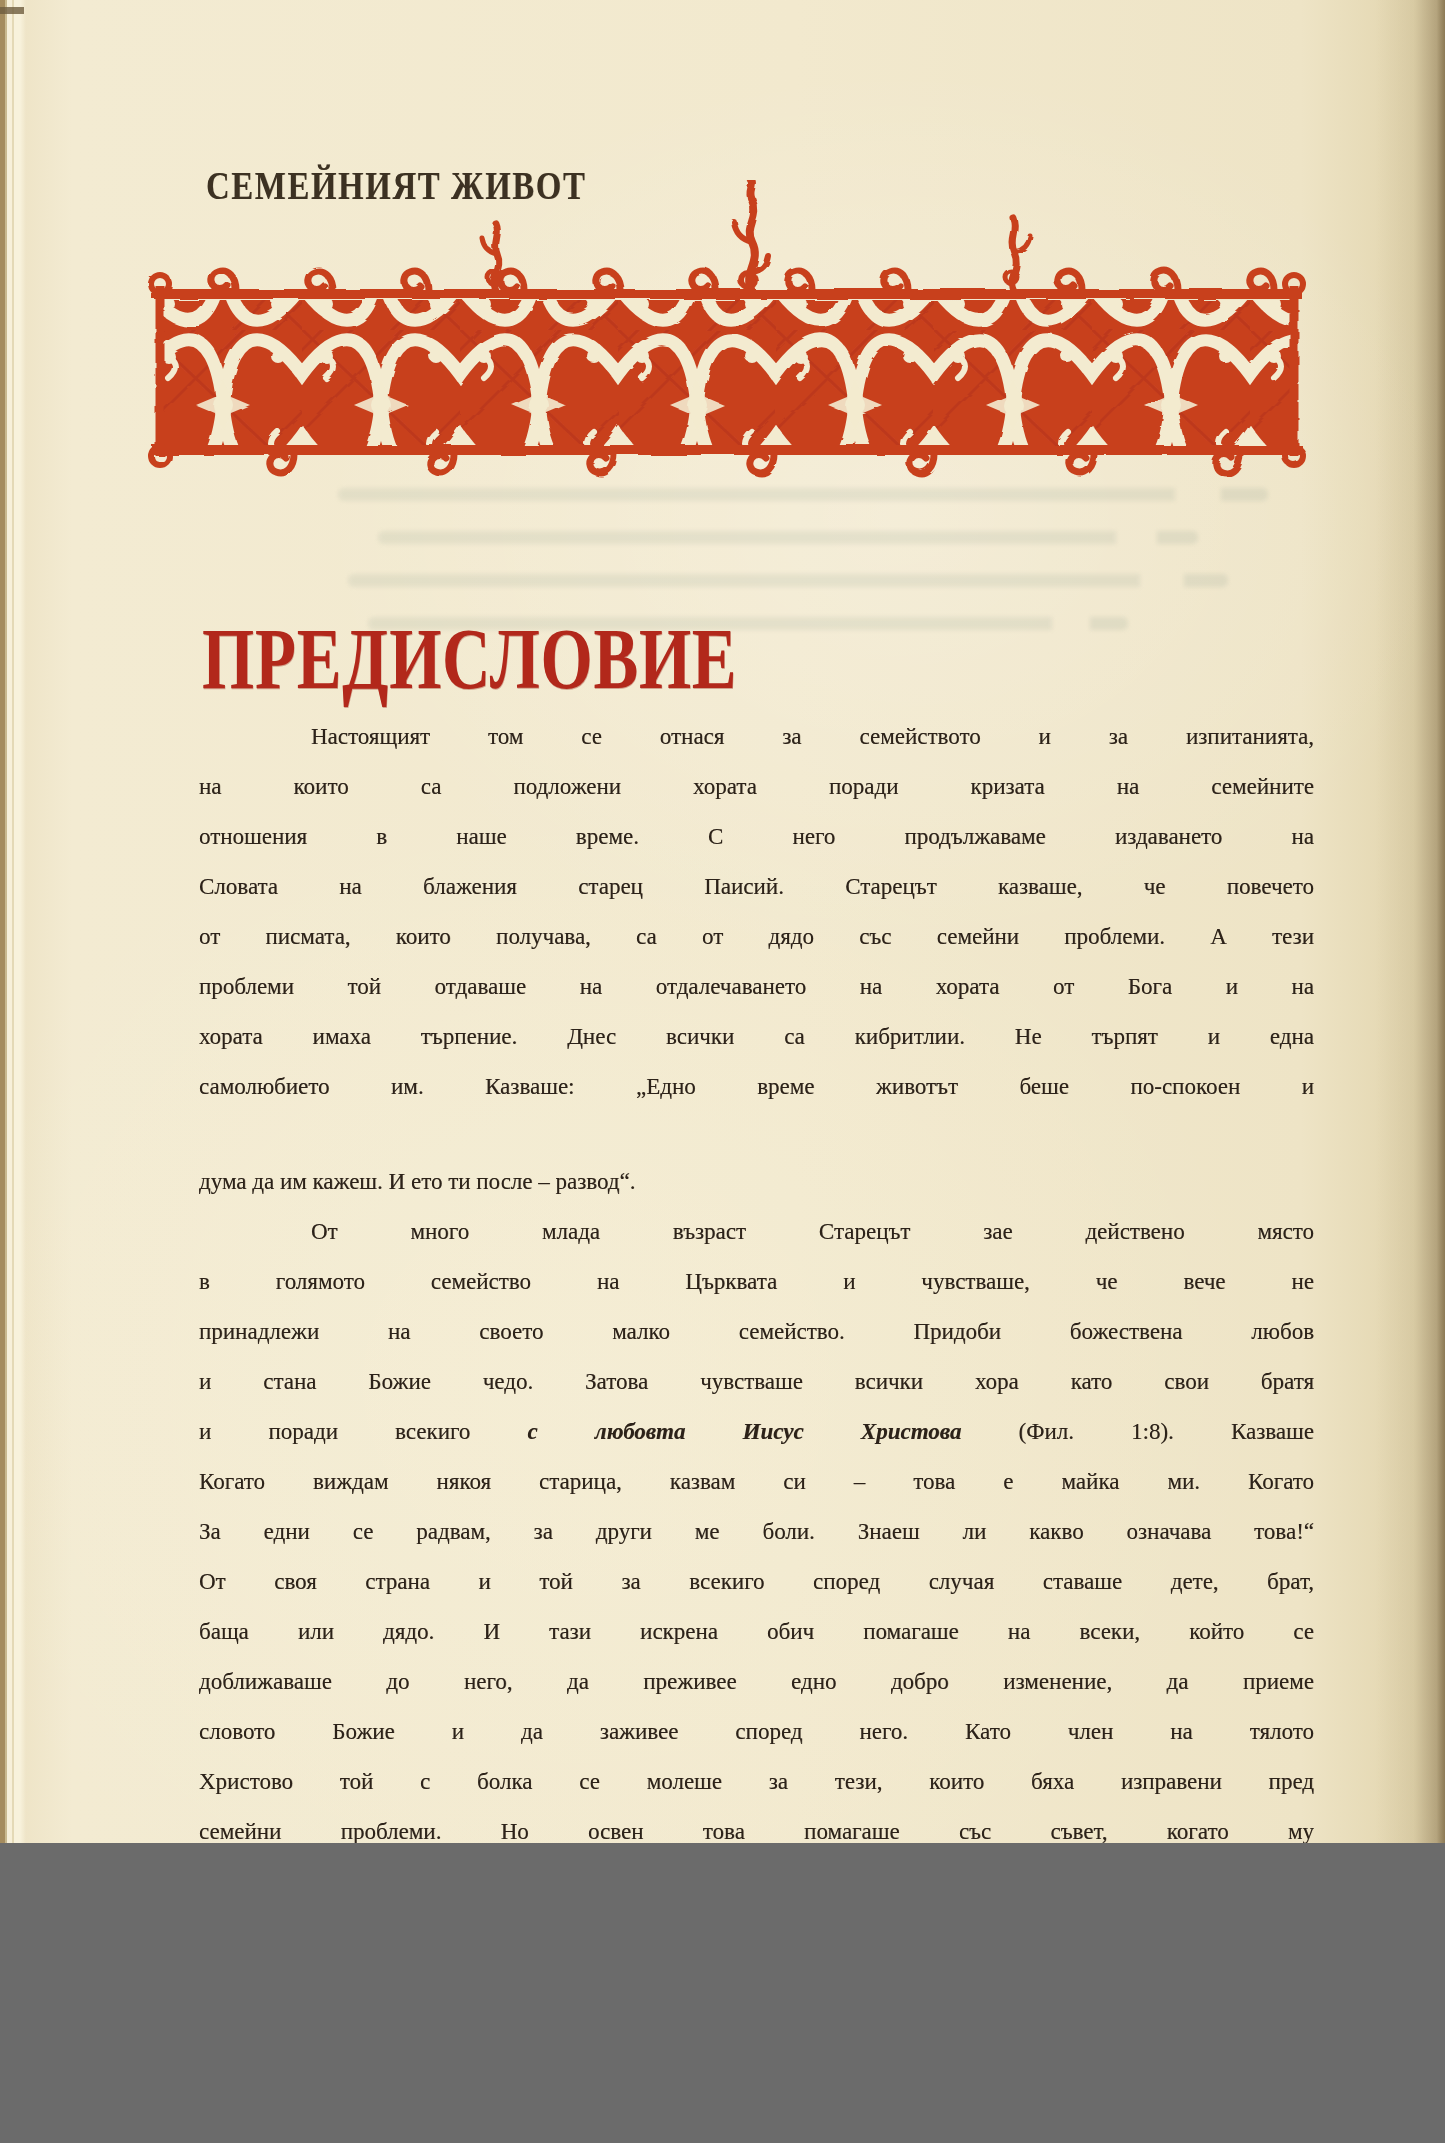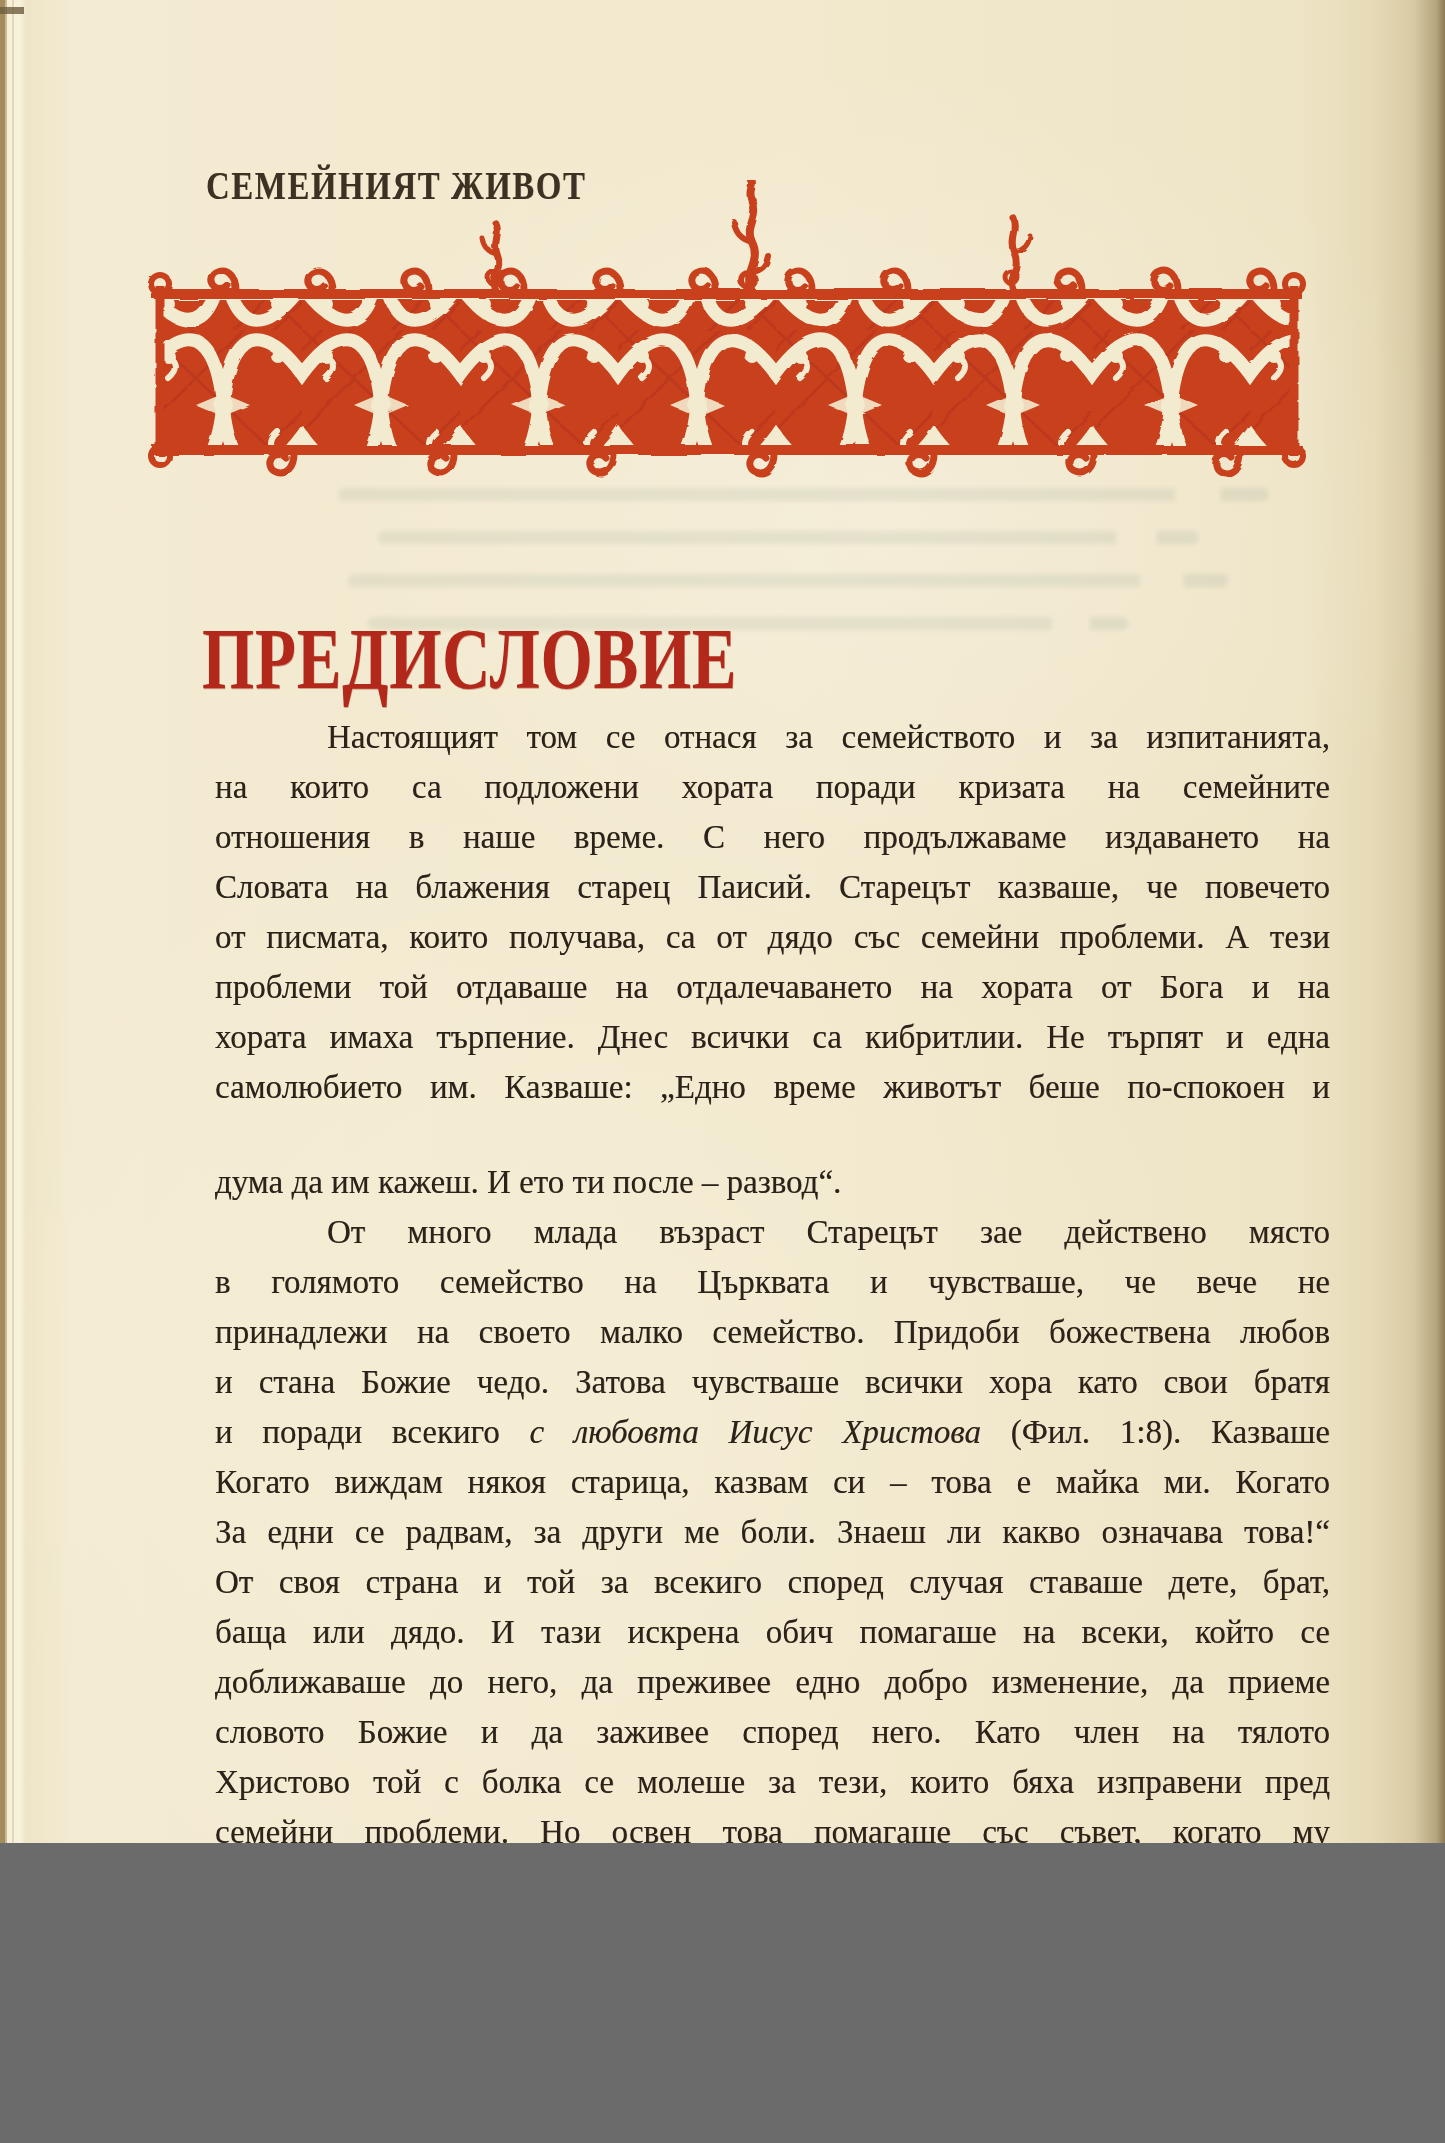--- a/index.html
+++ b/index.html
@@ -36,28 +36,28 @@
     position:absolute;left:202px;top:616px;margin:0;
     font-size:86px;line-height:1;font-weight:bold;color:#b2281b;
     transform:scaleX(.78);transform-origin:0 0;letter-spacing:1px;
     white-space:nowrap;text-shadow:.6px .6px 0 rgba(150,30,15,.35);
   }
   .ghost{position:absolute;left:338px;top:488px;width:965px;pointer-events:none;}
   .ghost .g{height:13px;margin-bottom:30px;border-radius:6px;
     background:rgba(120,142,128,.12);filter:blur(2px);}
   .ghost .g.n{background:linear-gradient(90deg,rgba(120,142,128,.12) 0 90%,rgba(120,142,128,0) 90% 95%,rgba(120,142,128,.14) 95%);}
   .body-text{
-    position:absolute;left:215px;top:712px;width:1115px;
-    font-size:33px;line-height:50px;color:#2c2219;
+    position:absolute;left:199px;top:712px;width:1115px;
+    font-size:23px;line-height:50px;color:#2c2219;
     text-shadow:.35px .35px 0 rgba(44,34,25,.45);
   }
   .line{text-align:justify;text-align-last:justify;text-justify:inter-word;height:50px;overflow:hidden;}
   .line.ind{text-indent:112px;}
   .line.last{text-align-last:left;margin-top:45px;}
-  .line .it{font-style:italic;}
+  .line .it{font-style:italic;font-weight:bold;}
   .folio-rule{position:absolute;left:206px;top:1944px;width:26px;height:4px;background:#2c2219;}
   .folio{
     position:absolute;left:205px;top:1946px;
     font-size:40px;font-weight:bold;color:#2c2219;line-height:1.2;
   }
 </style>
 </head>
 <body>
 
 <div class="page">

